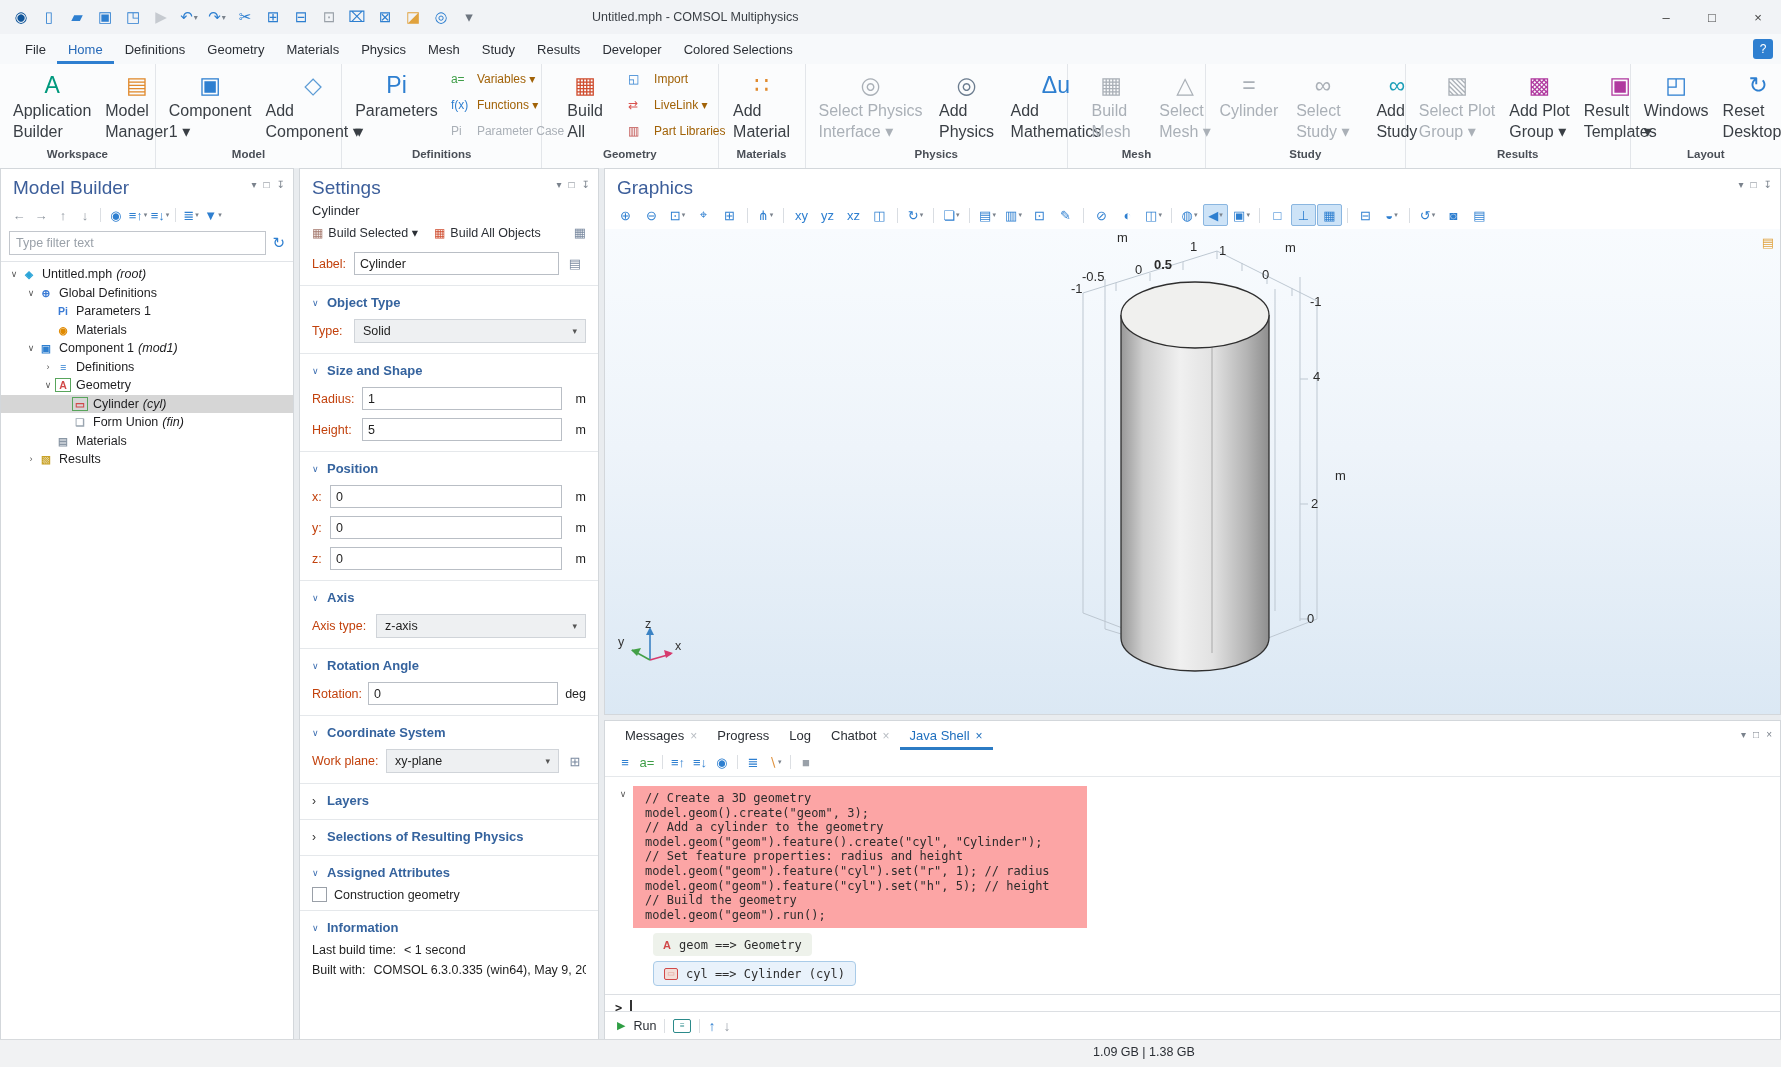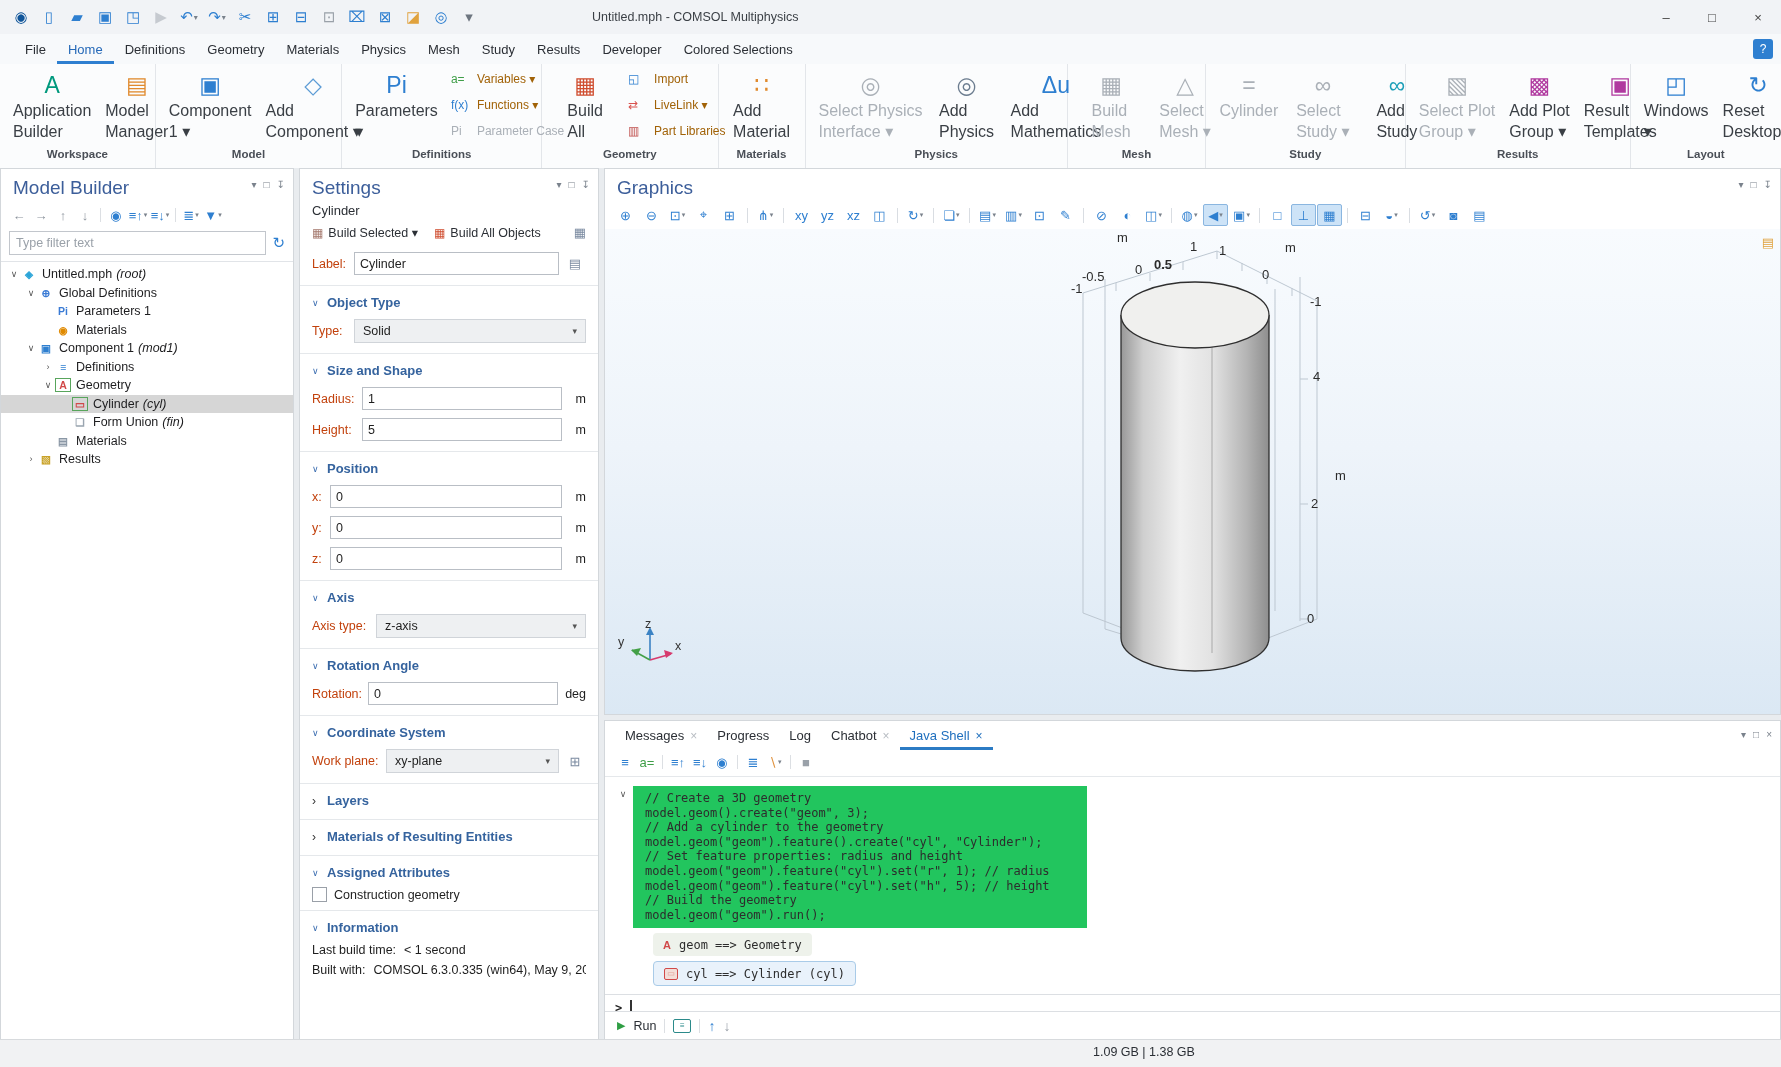--- a/index.html
+++ b/index.html
@@ -115,21 +115,21 @@
   .tab{display:flex;align-items:center;gap:6px;padding:0 10px;height:29px;font-size:13px;color:#2b2f35;}
   .tab .tclose{color:#b7bcc2;font-size:12px;}
   .tab.active{color:#1f6fbe;box-shadow:inset 0 -3px 0 #2b7bc4;}
   .tab.active .tclose{color:#1f6fbe;}
   .tabs .pwin{top:8px;}
   .shtoolbar{display:flex;align-items:center;gap:2px;padding:2px 10px 4px;border-bottom:1px solid #e5e8eb;}
   .console{flex:1;position:relative;font-family:"DejaVu Sans Mono",monospace;font-size:12px;color:#2d2d2d;
            overflow:hidden;}
   .codewrap{display:flex;margin:9px 0 0 8px;}
   .codechev{width:20px;font-size:9px;color:#555;text-align:center;font-family:"Liberation Sans",sans-serif;padding-top:3px;}
-  .codeblock{background:#22c55e;padding:5px 12px 6px;min-width:430px;}
+  .codeblock{background:#fca5a5;padding:5px 12px 6px;min-width:430px;}
   .cl{line-height:14.6px;white-space:pre;}
   .chip{display:inline-flex;align-items:center;gap:8px;margin:5px 0 0 48px;height:23px;padding:0 10px;
         border-radius:4px;font-size:12px;}
   .chip-geom{background:#eef2eb;}
   .chip-cyl{background:#e9f2fb;border:1px solid #a9cbe8;}
   .chip-icon{color:#d14949;font-weight:700;font-size:11px;font-family:"Liberation Sans",sans-serif;}
   .chip-cyl .chip-icon{border:1px solid #d14949;border-radius:2px;font-size:8px;width:12px;height:10px;
                        display:inline-flex;align-items:center;justify-content:center;color:#e8b5ad;background:#f3ded9;}
   .prompt-row{border-top:1px solid #dcdfe3;margin-top:8px;height:25px;display:flex;align-items:center;padding-left:10px;}
   .prompt-char{font-weight:700;color:#222;}
@@ -639,21 +639,21 @@
         </span>
       <span class="sicon-btn">⊞</span>
     </div>
 
     <div class="shead">
       <span class="chev col">›</span>
       <span class="stitle">Layers</span>
     </div>
     <div class="shead">
       <span class="chev col">›</span>
-      <span class="stitle">Materials of Resulting Entities</span>
+      <span class="stitle">Selections of Resulting Physics</span>
     </div>
     <div class="shead">
       <span class="chev">∨</span>
       <span class="stitle">Assigned Attributes</span>
     </div>
     <div class="cbrow">
       <span class="cb"></span>
       <span class="cbl">Construction geometry</span>
     </div>
     <div class="shead">

